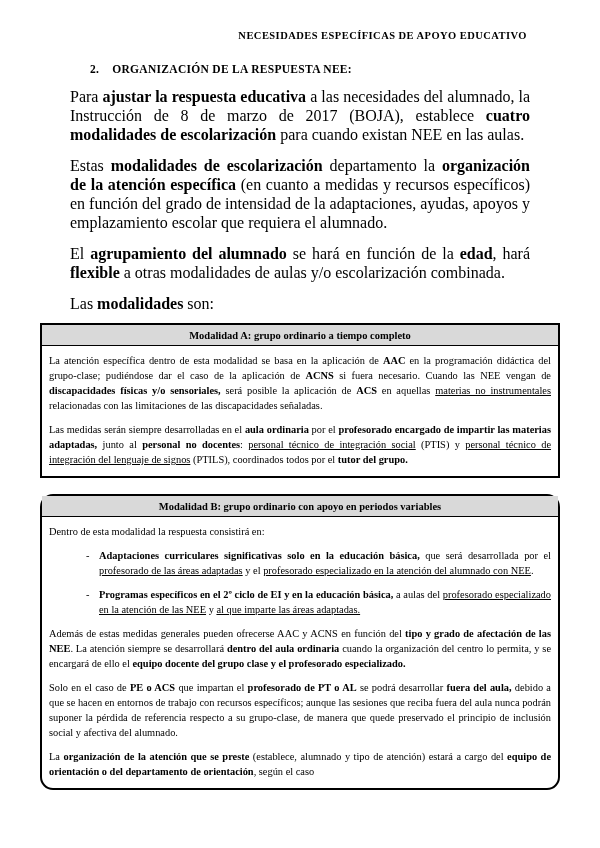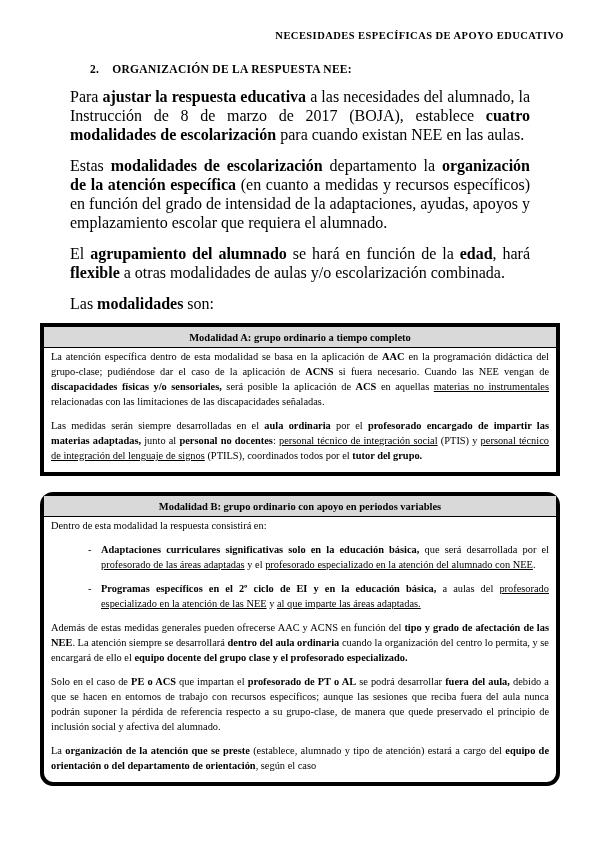--- a/index.html
+++ b/index.html
@@ -7,21 +7,21 @@
   body {
     width: 600px; height: 848px;
     background: #ffffff;
     color: #000000;
     font-family: "Liberation Serif", "DejaVu Serif", serif;
     overflow: hidden;
   }
   .page { width: 600px; height: 848px; position: relative; }
 
   .doc-header {
-    padding: 30px 36px 0 0;
+    padding: 30px 73px 0 0;
     text-align: right;
     font-weight: bold;
     font-size: 10.5px;
     letter-spacing: 0.45px;
   }
 
   .content { margin: 0 70px; }
 
   .section-heading {
     margin: 22px 0 0 20px;
@@ -33,35 +33,35 @@
 
   .para {
     margin: 12px 0 0;
     font-size: 16px;
     line-height: 19px;
     text-align: justify;
   }
 
   .box {
     margin: 10px 40px 0;
-    border: 4px solid #000000;
+    border: 2px solid #000000;
   }
   .box-b { margin-top: 16px; border-radius: 13px; }
 
   .box-title {
     border-bottom: 1px solid #000000;
     background: #d9d9d9;
     text-align: center;
     font-weight: bold;
     font-size: 10.5px;
     padding: 5px 2px 4px;
   }
 
   .box-body {
-    padding: 1px 7px 9px;
+    padding: 7px 7px 9px;
     font-size: 10.4px;
     line-height: 15px;
     text-align: justify;
   }
   .box-body > :first-child { margin-top: 0; }
 
   .bpara { margin: 9px 0 0; }
 
   .bullet {
     margin: 9px 0 0;

